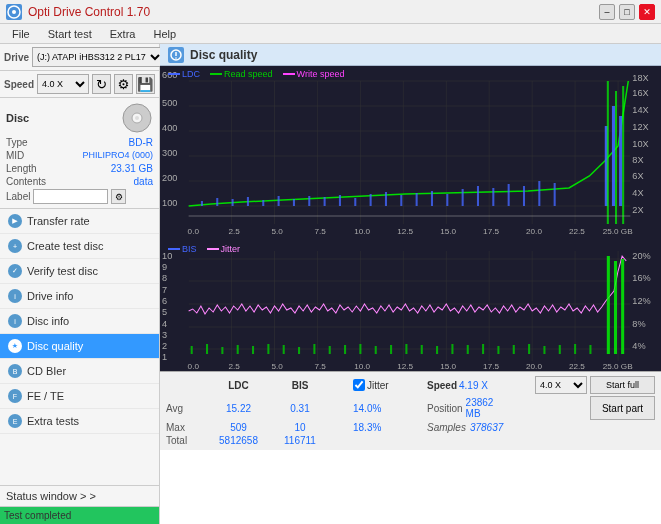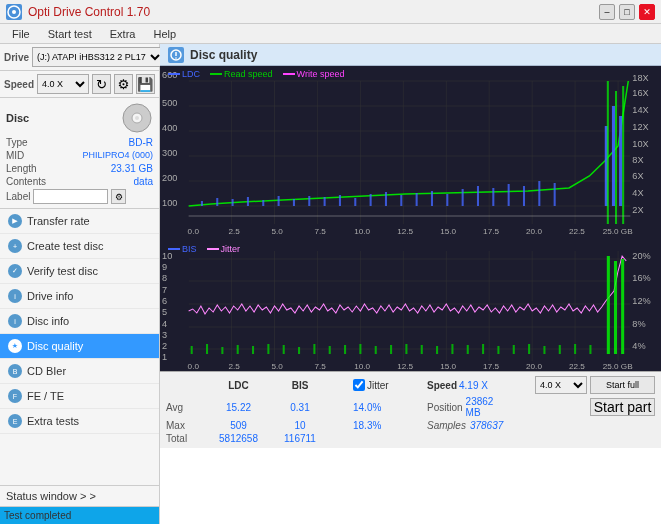--- a/index.html
+++ b/index.html
@@ -158,21 +158,21 @@
       <div class="nav-item">
         <div class="nav-icon">E</div>
         <span>Extra tests</span>
       </div>
     </div>
 
     <div class="status-window-btn">
       <span>Status window &gt; &gt;</span>
     </div>
 
-    <div style="padding:3px 4px; border-top:1px solid #ccc; background:#0ea5e9; display:flex; align-items:center; gap:4px;">
+    <div style="padding:3px 4px; border-top:1px solid #ccc; background:#22c55e; display:flex; align-items:center; gap:4px;">
       <span style="font-size:10px;color:#333;white-space:nowrap;">Test completed</span>
     </div>
   </div>
 
   <div class="content-area">
 
     <div style="display:flex;align-items:center;gap:6px;padding:3px 8px;background:#d8e8f8;border-bottom:1px solid #aabbd0;height:22px;">
       <div style="width:16px;height:16px;background:#5599dd;border-radius:2px;display:flex;align-items:center;justify-content:center;">
         <svg width="12" height="12" viewBox="0 0 12 12">
             <circle cx="6" cy="6" r="5" fill="none" stroke="white" stroke-width="1.5"></circle>
@@ -416,21 +416,21 @@
         <span style="font-size:10px;color:#555;">Avg</span>
         <span style="font-size:10px;color:#1a6aff;text-align:center;">15.22</span>
         <span style="font-size:10px;color:#1a6aff;text-align:center;">0.31</span>
         <span></span>
         <span style="font-size:10px;color:#1a6aff;">14.0%</span>
         <div style="display:flex;gap:3px;align-items:center;">
           <span style="font-size:10px;color:#555;">Position</span>
           <span style="font-size:10px;color:#1a6aff;">23862 MB</span>
         </div>
         <div style="display:flex;justify-content:flex-end;">
-          <button style="width:65px;height:18px;border:1px solid #aaa;background:#e8e8e8;cursor:pointer;font-size:14px;">Start part</button>
+          <button style="width:65px;height:24px;border:1px solid #aaa;background:#e8e8e8;cursor:pointer;font-size:10px;">Start part</button>
         </div>
       </div>
 
       <div style="display:grid;grid-template-columns:36px 65px 50px 20px 70px 70px 1fr;align-items:center;gap:0 4px;margin-bottom:2px;">
         <span style="font-size:10px;color:#555;">Max</span>
         <span style="font-size:10px;color:#1a6aff;text-align:center;">509</span>
         <span style="font-size:10px;color:#1a6aff;text-align:center;">10</span>
         <span></span>
         <span style="font-size:10px;color:#1a6aff;">18.3%</span>
         <div style="display:flex;gap:4px;align-items:flex-start;font-style:italic;">

